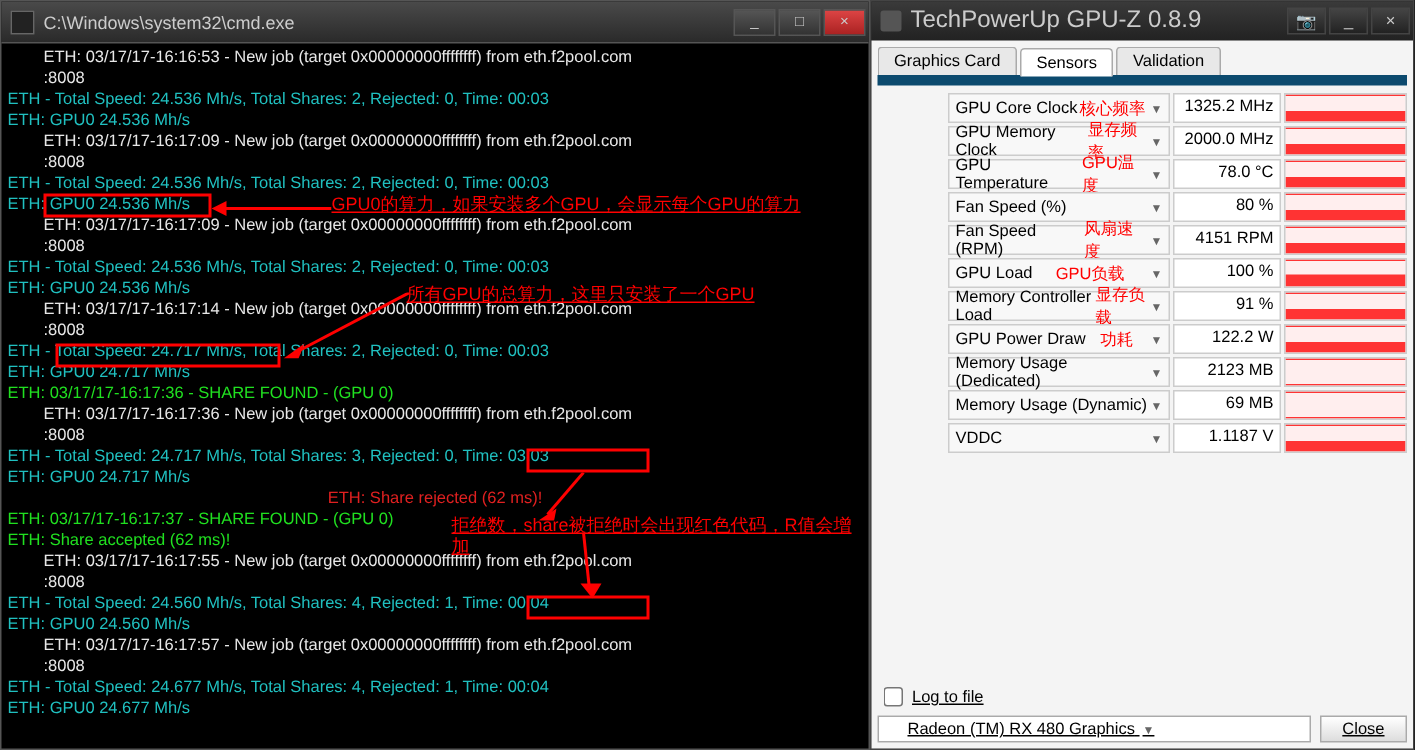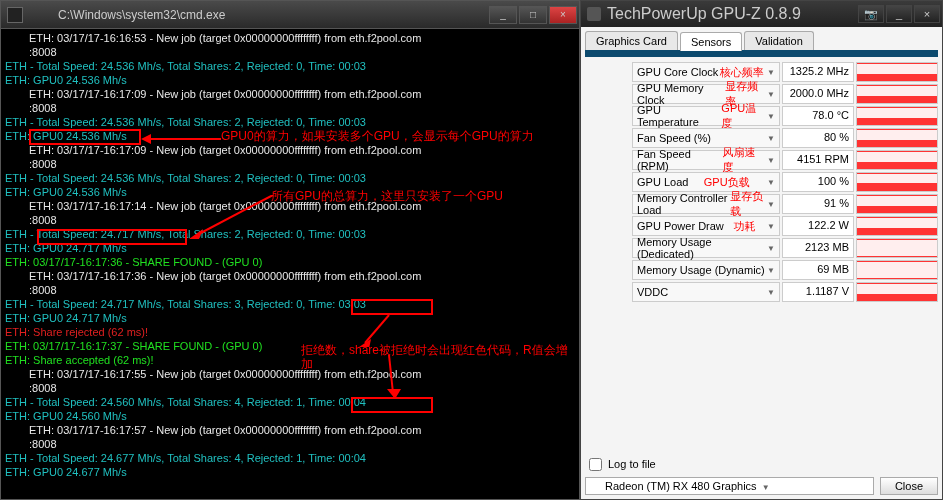--- a/index.html
+++ b/index.html
@@ -1,35 +1,35 @@
 <!DOCTYPE html>
 <html><head>
 <meta charset="utf-8">
 <style>
 * { margin: 0; padding: 0; box-sizing: border-box; font-family: "Segoe UI", Tahoma, sans-serif; }
 body { background: #333; width: 943px; height: 500px; display: flex; overflow: hidden; }
 
 
 .cmd-window { width: 580px; height: 500px; border: 1px solid #555; background: #000; position: relative; }
-.cmd-titlebar { height: 28px; background: linear-gradient(#4a4a4a,#2a2a2a); display: flex; align-items: center; border-bottom: 1px solid #555; gap: 29px; }
+.cmd-titlebar { height: 28px; background: linear-gradient(#4a4a4a,#2a2a2a); display: flex; align-items: center; border-bottom: 1px solid #555; }
 .cmd-icon { width: 16px; height: 16px; background: #222; margin: 0 6px; border: 1px solid #666; }
 .cmd-title { color: #ccc; font-size: 12px; flex: 1; }
 .cmd-btns { display: flex; }
 .cmd-btn { width: 28px; height: 18px; margin-right: 2px; border: 1px solid #555; background: linear-gradient(#555,#333); color: #ccc; font-size: 10px; display: flex; align-items: center; justify-content: center; cursor: pointer; }
 .cmd-btn.close { background: linear-gradient(#d44,#a22); }
 .cmd-body { position: relative; font-family: Consolas, monospace; font-size: 11px; line-height: 14px; padding: 2px 4px; color: #ccc; height: calc(100% - 28px); overflow: hidden; }
 .cmd-body .ln { white-space: pre; }
 .t-white { color: #e8e8e8; margin-left: 24px; }
 .t-teal { color: #20c0c0; }
 .t-green { color: #20e020; }
-.t-red { color: #e02020; }
+.t-red { color: #e02020; text-align: center; }
 
 
 .annot-box { position: absolute; border: 2px solid #f00; pointer-events: none; }
-.annot-text { position: absolute; color: #f00; font-size: 12px; font-family: "Microsoft YaHei", sans-serif; pointer-events: none; }
+.annot-text { position: absolute; color: #f00; font-size: 12px; font-family: "Microsoft YaHei", sans-serif; pointer-events: none; text-decoration: underline; }
 .arrow { position: absolute; pointer-events: none; }
 
 
 .gpuz-window { width: 363px; height: 500px; background: #1a1a1a; border: 1px solid #444; }
 .gpuz-titlebar { height: 26px; background: linear-gradient(#3a3a3a,#222); display: flex; align-items: center; }
 .gpuz-icon { width: 14px; height: 14px; background: #555; margin: 0 6px; border-radius: 2px; }
 .gpuz-title { color: #ccc; font-size: 16px; flex: 1; }
 .gpuz-tb-btn { width: 26px; height: 18px; color: #ccc; font-size: 11px; display: flex; align-items: center; justify-content: center; border: 1px solid #444; background: linear-gradient(#444,#222); margin-right: 2px; cursor: pointer; }
 .gpuz-body { background: #f4f4f4; height: calc(100% - 26px); padding: 4px; display: flex; flex-direction: column; }
 .tabs { display: flex; border-bottom: 7px solid #0c4a6e; margin-bottom: 4px; }
@@ -38,21 +38,21 @@
 .sensor-rows { flex: 1; overflow: hidden; margin-left: 47px; }
 .sensor-row { display: flex; align-items: center; height: 22px; font-size: 11px; }
 .sensor-label { width: 148px; border: 1px solid #ccc; background: #f8f8f8; padding: 2px 4px; display: flex; align-items: center; justify-content: space-between; height: 20px; }
 .sensor-label .red-anno { color: #f00; font-family: "Microsoft YaHei", sans-serif; font-size: 11px; }
 .dd-arrow { font-size: 8px; color: #666; margin-left: 2px; }
 .sensor-val { width: 72px; border: 1px solid #ccc; background: #fff; padding: 2px 4px; text-align: right; margin-left: 2px; height: 20px; }
 .sensor-graph { flex: 1; height: 20px; margin-left: 2px; border: 1px solid #ccc; background: linear-gradient(to bottom, #f33 0%, #f33 5%, #fee 5%, #fee 100%); position: relative; overflow: hidden; }
 .sensor-graph::before { content: ''; position: absolute; left: 0; right: 0; bottom: 0; top: 55%; background: #f33; }
 .sensor-graph.low::before { top: 92%; }
 .sensor-graph.mid::before { top: 60%; }
-.footer-row { display: flex; align-items: flex-start; gap: 6px; font-size: 11px; margin-top: 6px; }
+.footer-row { display: flex; align-items: flex-end; gap: 6px; font-size: 11px; margin-top: 6px; text-decoration: underline; }
 .footer-row input[type=checkbox] { margin-left: 4px; }
 .gpu-select { flex: 1; border: 1px solid #aaa; padding: 2px 19px; font-size: 11px; background: #fff; }
 .close-btn { border: 1px solid #aaa; padding: 2px 14px; font-size: 11px; background: linear-gradient(#fff,#ddd); cursor: pointer; }
 </style>
 </head>
 <body>
 
 <div class="cmd-window">
   <div class="cmd-titlebar">
     <div class="cmd-icon"></div>

